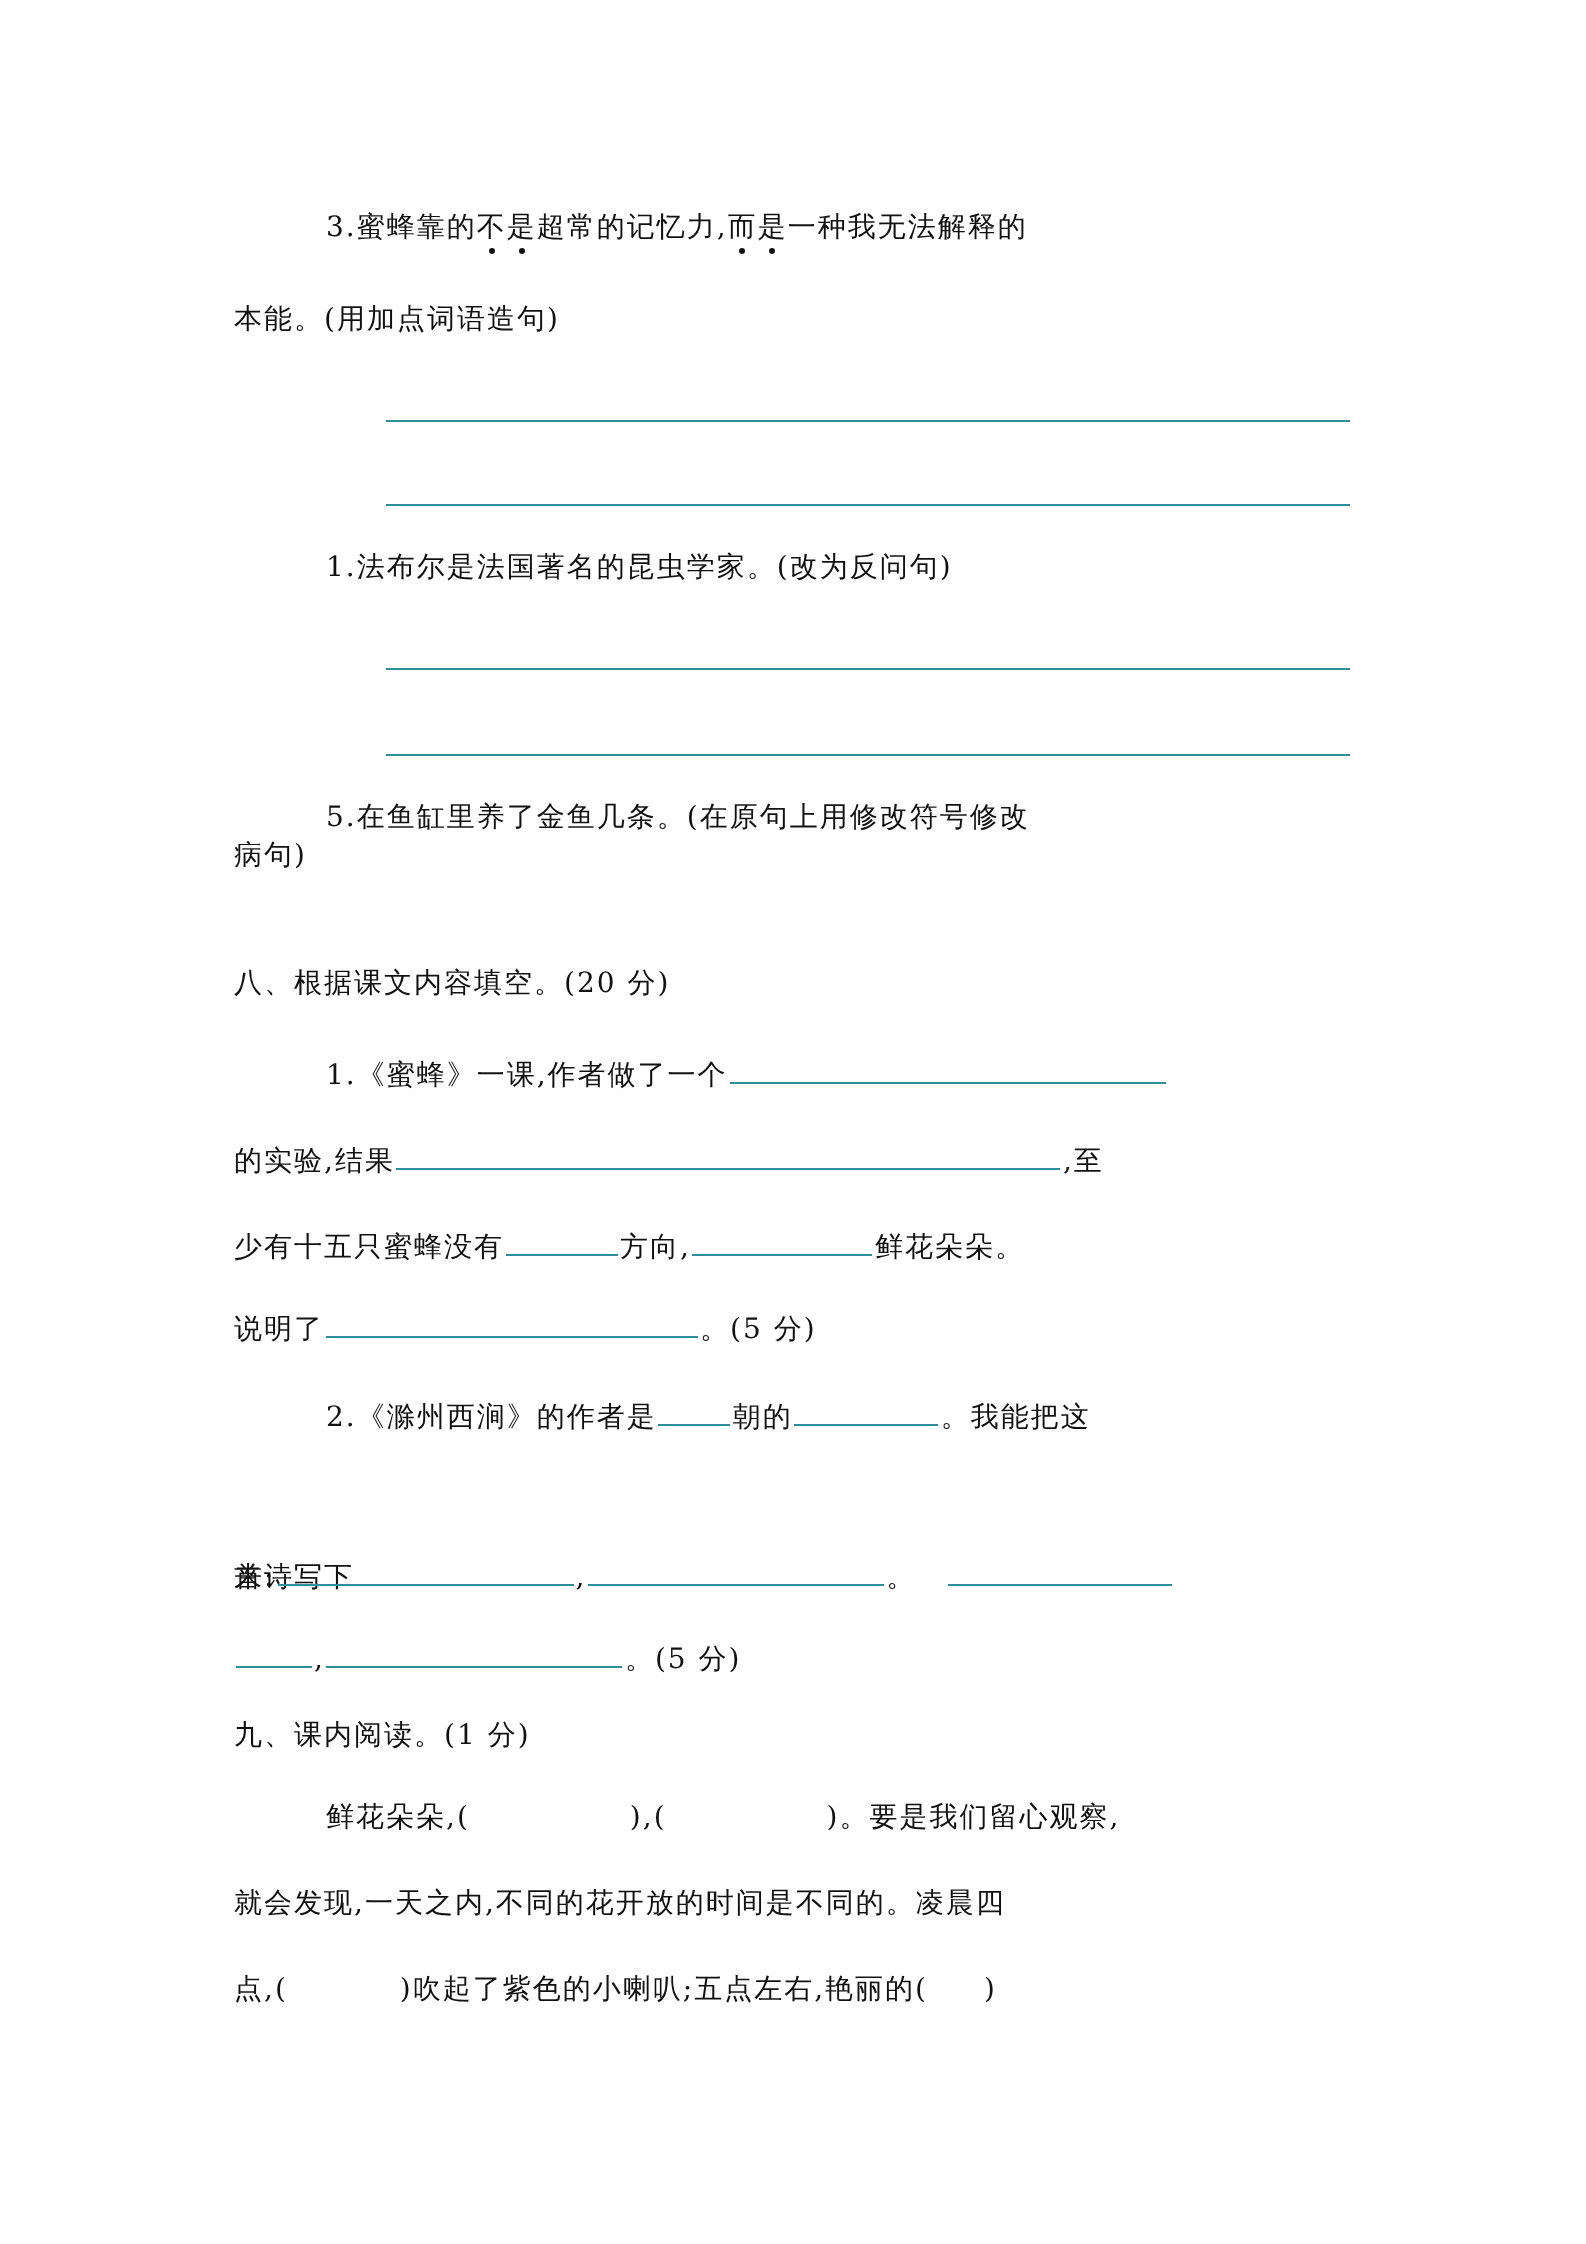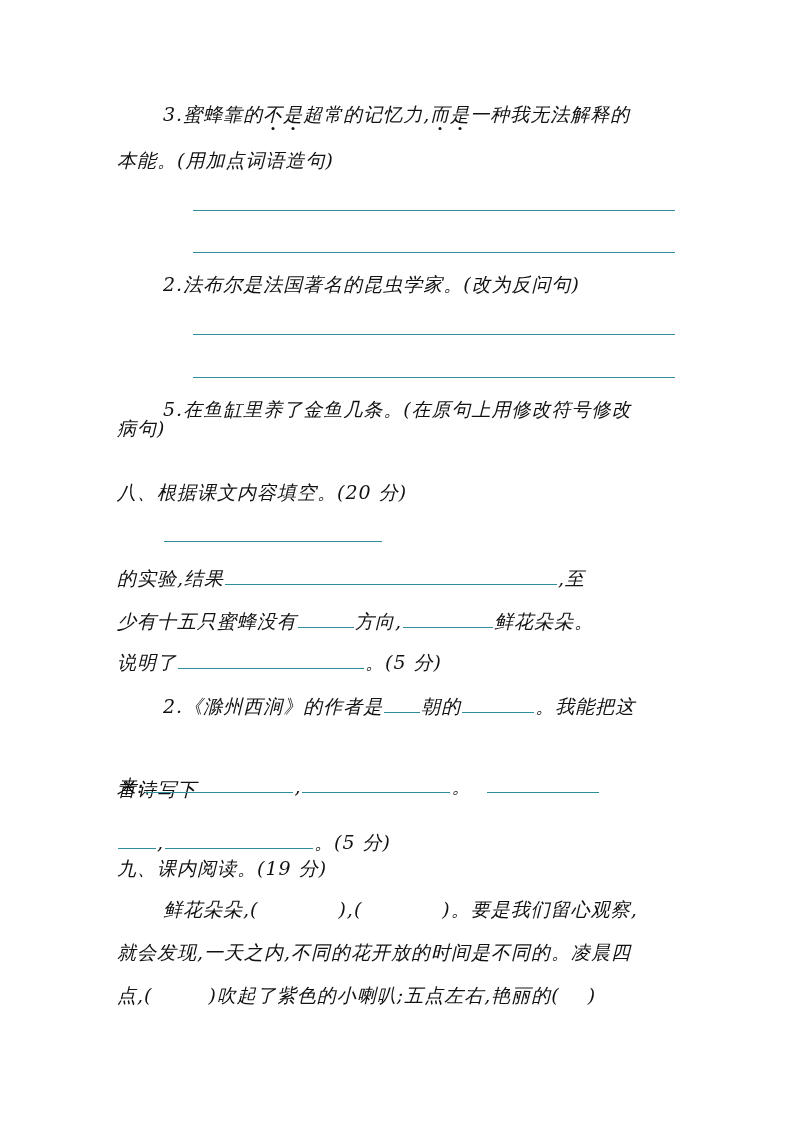--- a/index.html
+++ b/index.html
@@ -1,67 +1,67 @@
 <!DOCTYPE html>
 <html><head>
 <meta charset="utf-8">
 <style>
   html, body { margin:0; padding:0; background:#ffffff; }
   body { width:793px; height:1122px; position:relative; overflow:hidden;
          font-family: "DejaVu Serif", "Liberation Serif", serif; color:#111; }
-  .line { position:absolute; font-size:19px; line-height:24px; white-space:nowrap; letter-spacing:1px;font-style:italic; }
+  .line { position:absolute; font-size:14px; line-height:24px; white-space:nowrap; letter-spacing:1px; }
   .rule { position:absolute; height:0; border-top:1.3px solid #2f8e9c; }
   .blank { display:inline-block; border-bottom:1.3px solid #2f8e9c; height:18px; vertical-align:baseline; margin:0 1px; }
   .em { position:relative; }
   .em::after { content:""; position:absolute; left:50%; bottom:-5px; width:3px; height:3px; background:#111; border-radius:50%; transform:translateX(-50%); }
   .paren-gap { display:inline-block; }
 </style>
 </head>
 <body>
 
 <div class="line" style="left:163px; top:102px;">
   <span>3.蜜蜂靠的</span><span class="em">不</span><span class="em">是</span><span>超常的记忆力,</span><span class="em">而</span><span class="em">是</span><span>一种我无法解释的</span>
 </div>
 <div class="line" style="left:117px; top:148px;">本能。(用加点词语造句)</div>
 <div class="rule" style="left:193px; top:210px; width:482px;"></div>
 <div class="rule" style="left:193px; top:252px; width:482px;"></div>
 
-<div class="line" style="left:163px; top:272px;">2.法布尔是法国著名的昆虫学家。(改为反问句)</div>
+<div class="line" style="left:163px; top:272px;">1.法布尔是法国著名的昆虫学家。(改为反问句)</div>
 <div class="rule" style="left:193px; top:334px; width:482px;"></div>
 <div class="rule" style="left:193px; top:377px; width:482px;"></div>
 
 <div class="line" style="left:163px; top:397px;">5.在鱼缸里养了金鱼几条。(在原句上用修改符号修改</div>
 <div class="line" style="left:117px; top:416px;">病句)</div>
 
 <div class="line" style="left:117px; top:480px;">八、根据课文内容填空。(20 分)</div>
 
 <div class="line" style="left:163px; top:523px;">
-  <span class="blank" style="width:218px;"></span>
+  <span>1.《蜜蜂》一课,作者做了一个</span><span class="blank" style="width:218px;"></span>
 </div>
 <div class="line" style="left:117px; top:566px;">
   <span>的实验,结果</span><span class="blank" style="width:332px;"></span><span>,至</span>
 </div>
 <div class="line" style="left:117px; top:609px;">
   <span>少有十五只蜜蜂没有</span><span class="blank" style="width:56px;"></span><span>方向,</span><span class="blank" style="width:90px;"></span><span>鲜花朵朵。</span>
 </div>
 <div class="line" style="left:117px; top:650px;">
   <span>说明了</span><span class="blank" style="width:186px;"></span><span>。(5 分)</span>
 </div>
 
 <div class="line" style="left:163px; top:694px;">
   <span>2.《滁州西涧》的作者是</span><span class="blank" style="width:36px;"></span><span>朝的</span><span class="blank" style="width:72px;"></span><span>。我能把这</span>
 </div>
 <div class="line" style="left:117px; top:733px;margin-top:44px;">首诗写下</div>
 <div class="line" style="left:117px; top:774px;">
   <span>来:</span><span class="blank" style="width:148px;"></span><span>,</span><span class="blank" style="width:148px;"></span><span>。</span><span class="blank" style="width:112px; margin-left:16px;"></span>
 </div>
-<div class="line" style="left:117px; top:815px;margin-top:15px;">
+<div class="line" style="left:117px; top:815px;">
   <span class="blank" style="width:38px;"></span><span>,</span><span class="blank" style="width:148px;"></span><span>。(5 分)</span>
 </div>
 
-<div class="line" style="left:117px; top:856px;">九、课内阅读。(19 分)</div>
+<div class="line" style="left:117px; top:856px;">九、课内阅读。(1 分)</div>
 <div class="line" style="left:163px; top:897px;">
   <span>鲜花朵朵,(</span><span class="paren-gap" style="width:80px;"></span><span>),(</span><span class="paren-gap" style="width:80px;"></span><span>)。要是我们留心观察,</span>
 </div>
 <div class="line" style="left:117px; top:940px;">就会发现,一天之内,不同的花开放的时间是不同的。凌晨四</div>
 <div class="line" style="left:117px; top:983px;">
   <span>点,(</span><span class="paren-gap" style="width:56px;"></span><span>)吹起了紫色的小喇叭;五点左右,艳丽的(</span><span class="paren-gap" style="width:28px;"></span><span>)</span>
 </div>
 
 </body></html>

